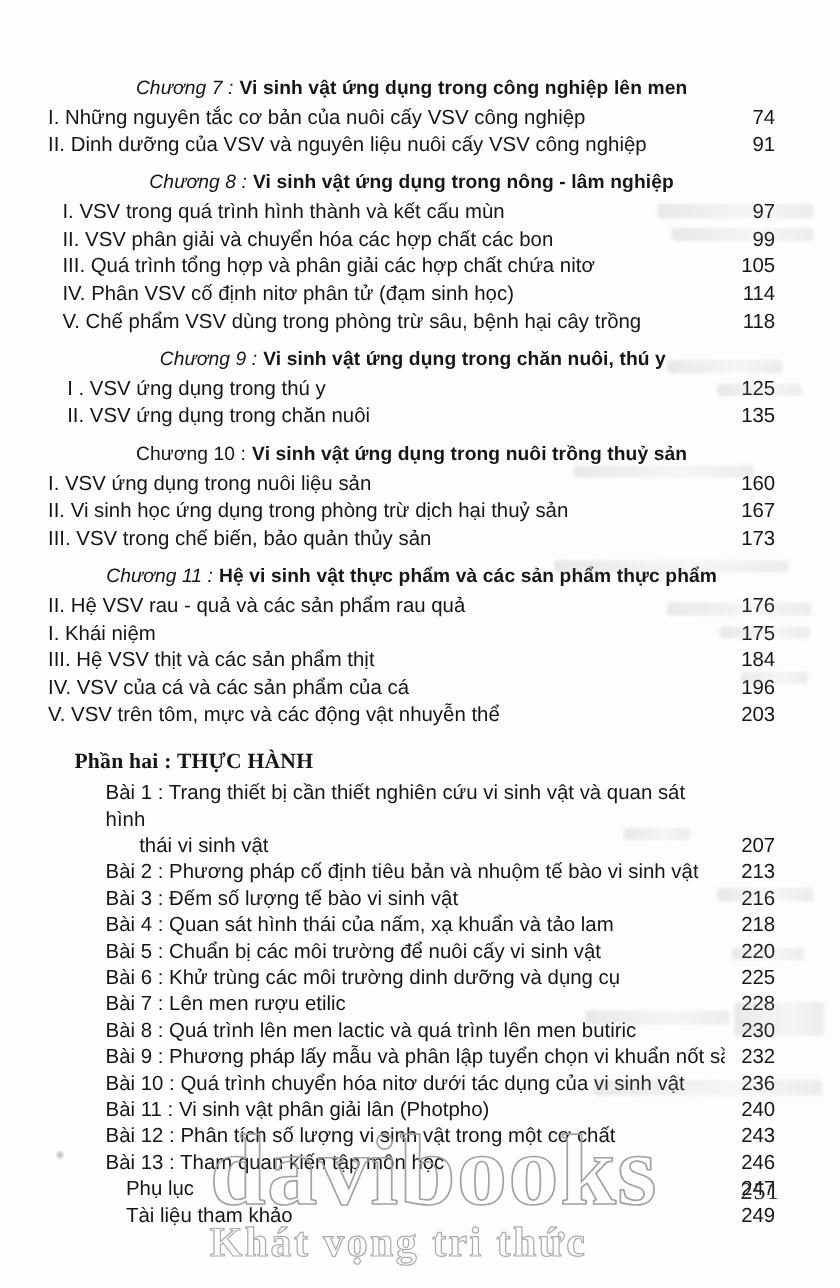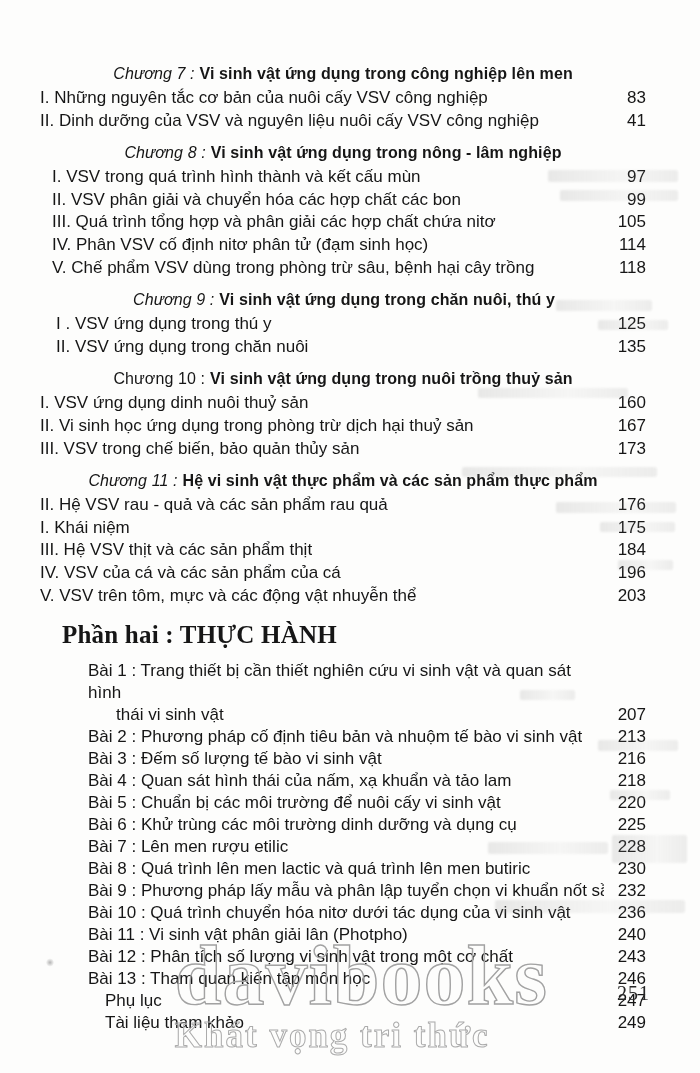--- a/index.html
+++ b/index.html
@@ -40,25 +40,25 @@
     font-size: 17px;
     white-space: nowrap;
   }
   .row .lbl { flex: 0 1 auto; overflow: hidden; }
   .row .pg { flex: 0 0 auto; padding-left: 8px; text-align: right; min-width: 34px; }
   .ind-b { padding-left: 12px; }
   .ind-c { padding-left: 16px; }
   
   .part-heading {
     font-family: "Liberation Serif", serif;
-    font-size: 25px;
+    font-size: 18px;
     font-weight: bold;
     line-height: 25px;
     margin-top: 15px;
-    margin-bottom: 13px;
+    margin-bottom: 3px;
     padding-left: 22px;
     letter-spacing: 0.2px;
   }
   
   .lesson { padding-left: 48px; line-height: 22px; justify-content: space-between; }
   .lesson-multi { align-items: flex-end; }
   .lesson .cont { display: inline-block; padding-left: 28px; }
   .extra { padding-left: 65px; line-height: 22px; }
   
   .folio {
@@ -111,25 +111,25 @@
 <body>
 
 <div class="page">
   <main>
 
     <div class="chap-heading center first">
       <span class="chap-prefix italic">Chương 7 :</span><span class="chap-title">Vi sinh vật ứng dụng trong công nghiệp lên men</span>
     </div>
     <div class="row">
       <span class="lbl">I. Những nguyên tắc cơ bản của nuôi cấy VSV công nghiệp</span>
-      <span class="pg">83</span>
+      <span class="pg">74</span>
     </div>
     <div class="row">
       <span class="lbl">II. Dinh dưỡng của VSV và nguyên liệu nuôi cấy VSV công nghiệp</span>
-      <span class="pg">41</span>
+      <span class="pg">91</span>
     </div>
 
     <div class="chap-heading center">
       <span class="chap-prefix italic">Chương 8 :</span><span class="chap-title">Vi sinh vật ứng dụng trong nông - lâm nghiệp</span>
     </div>
     <div class="row ind-b">
       <span class="lbl">I. VSV trong quá trình hình thành và kết cấu mùn</span>
       <span class="pg">97</span>
     </div>
     <div class="row ind-b">
@@ -158,21 +158,21 @@
     </div>
     <div class="row ind-c">
       <span class="lbl">II. VSV ứng dụng trong chăn nuôi</span>
       <span class="pg">135</span>
     </div>
 
     <div class="chap-heading center">
       <span class="chap-prefix">Chương 10 :</span><span class="chap-title">Vi sinh vật ứng dụng trong nuôi trồng thuỷ sản</span>
     </div>
     <div class="row">
-      <span class="lbl">I. VSV ứng dụng dinh nuôi thuỷ sản</span>
+      <span class="lbl">I. VSV ứng dụng trong nuôi liệu sản</span>
       <span class="pg">160</span>
     </div>
     <div class="row">
       <span class="lbl">II. Vi sinh học ứng dụng trong phòng trừ dịch hại thuỷ sản</span>
       <span class="pg">167</span>
     </div>
     <div class="row">
       <span class="lbl">III. VSV trong chế biến, bảo quản thủy sản</span>
       <span class="pg">173</span>
     </div>

